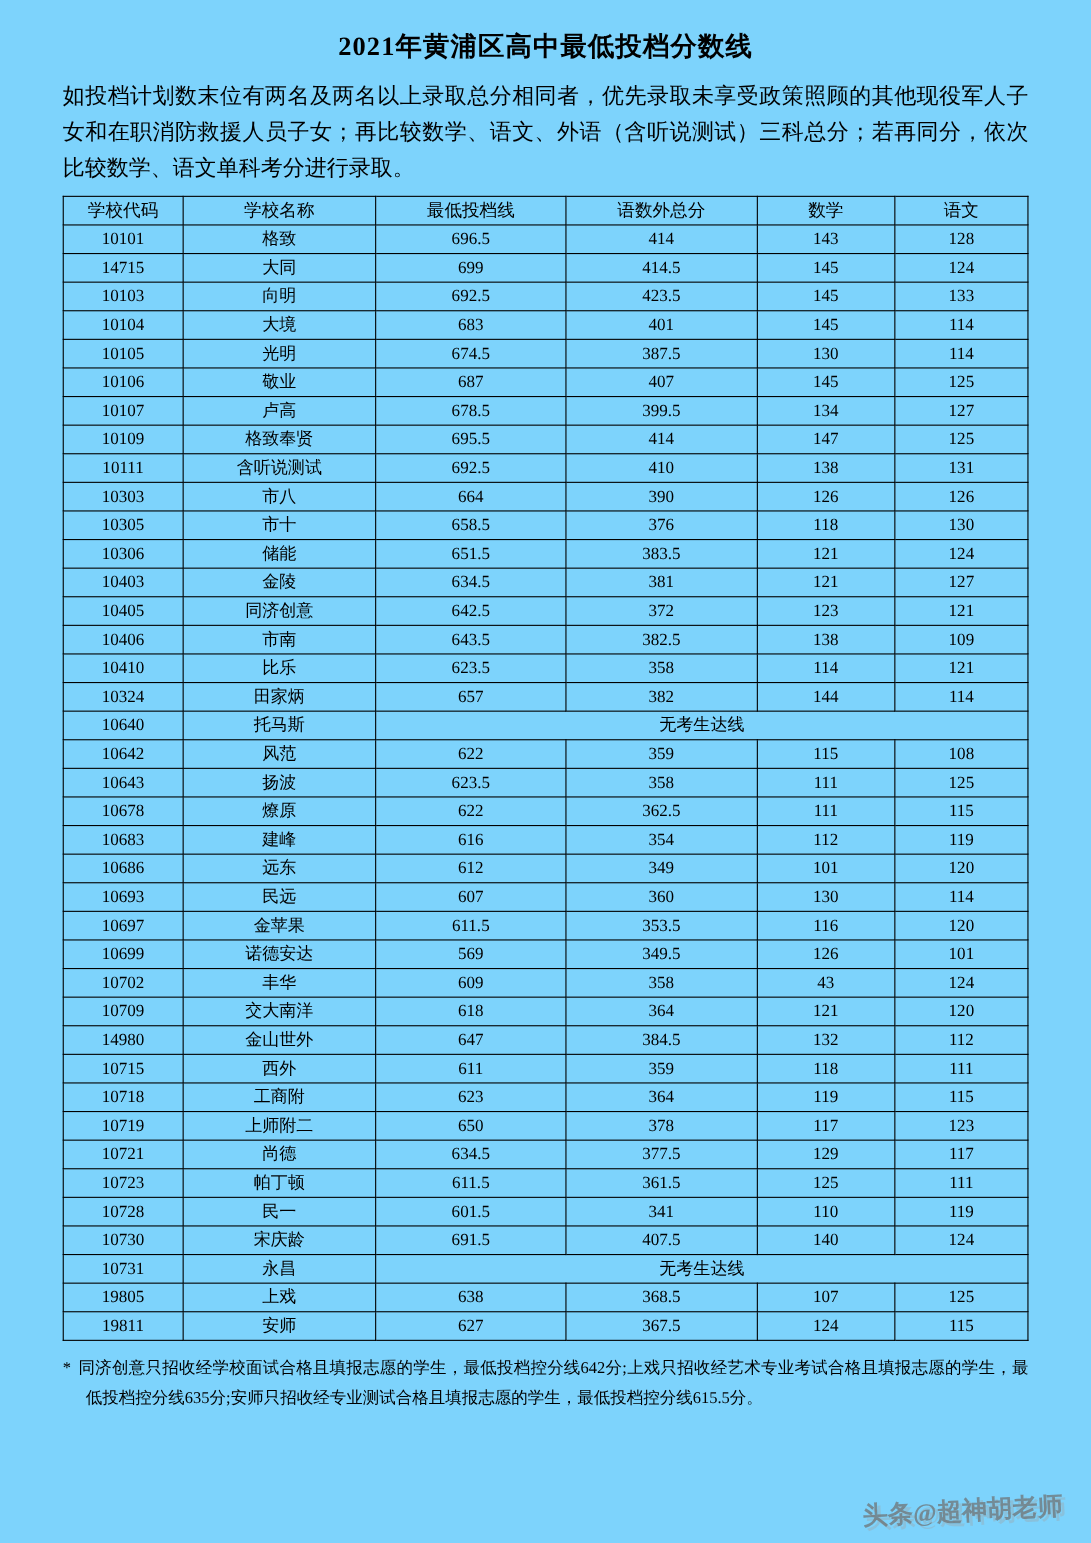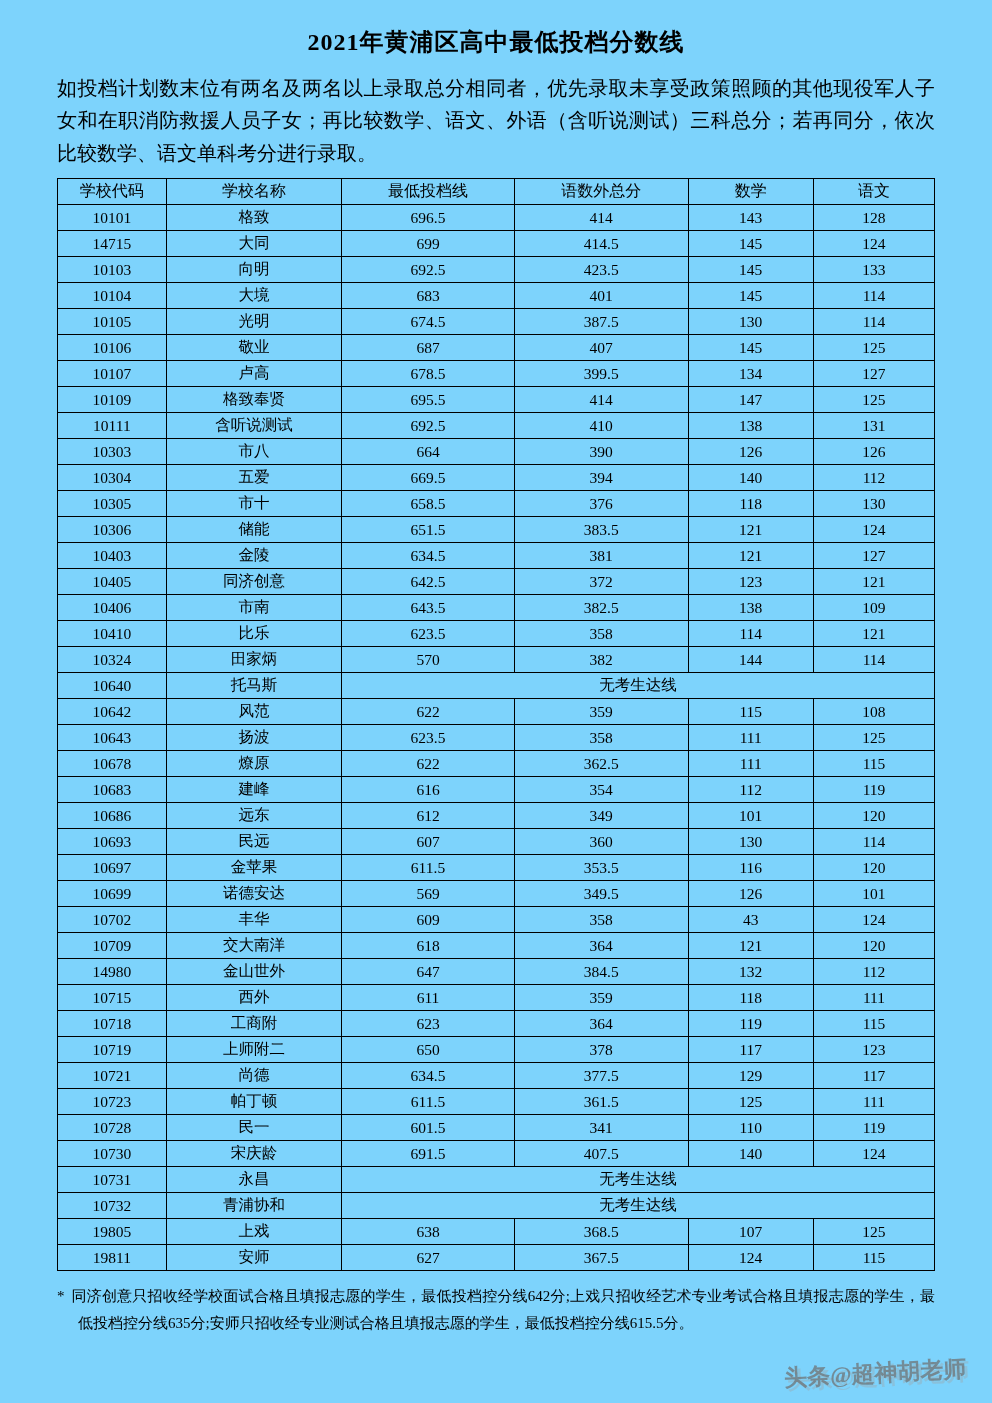--- a/index.html
+++ b/index.html
@@ -179,28 +179,20 @@
         </tr>
         <tr>
           <td>10303</td>
           <td>市八</td>
           <td>664</td>
           <td>390</td>
           <td>126</td>
           <td>126</td>
         </tr>
         <tr>
-          <td>10304</td>
-          <td>五爱</td>
-          <td>669.5</td>
-          <td>394</td>
-          <td>140</td>
-          <td>112</td>
-        </tr>
-        <tr>
           <td>10305</td>
           <td>市十</td>
           <td>658.5</td>
           <td>376</td>
           <td>118</td>
           <td>130</td>
         </tr>
         <tr>
           <td>10306</td>
           <td>储能</td>
@@ -237,21 +229,21 @@
           <td>10410</td>
           <td>比乐</td>
           <td>623.5</td>
           <td>358</td>
           <td>114</td>
           <td>121</td>
         </tr>
         <tr>
           <td>10324</td>
           <td>田家炳</td>
-          <td>570</td>
+          <td>657</td>
           <td>382</td>
           <td>144</td>
           <td>114</td>
         </tr>
         <tr>
           <td>10640</td>
           <td>托马斯</td>
           <td colspan="4">无考生达线</td>
         </tr>
         <tr>
@@ -397,25 +389,20 @@
           <td>407.5</td>
           <td>140</td>
           <td>124</td>
         </tr>
         <tr>
           <td>10731</td>
           <td>永昌</td>
           <td colspan="4">无考生达线</td>
         </tr>
         <tr>
-          <td>10732</td>
-          <td>青浦协和</td>
-          <td colspan="4">无考生达线</td>
-        </tr>
-        <tr>
           <td>19805</td>
           <td>上戏</td>
           <td>638</td>
           <td>368.5</td>
           <td>107</td>
           <td>125</td>
         </tr>
         <tr>
           <td>19811</td>
           <td>安师</td>

